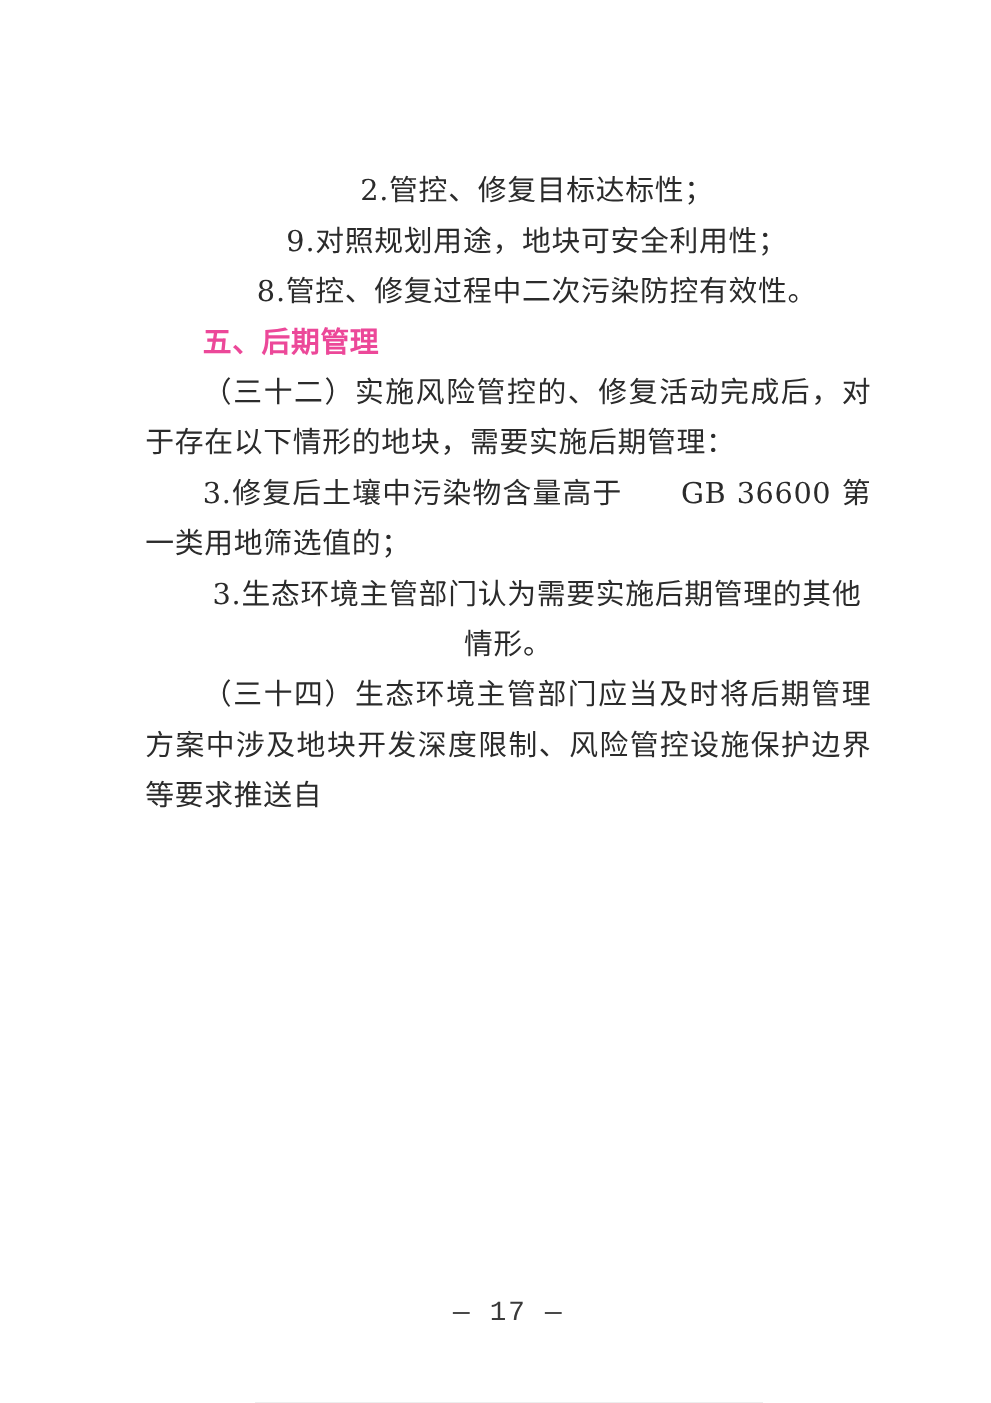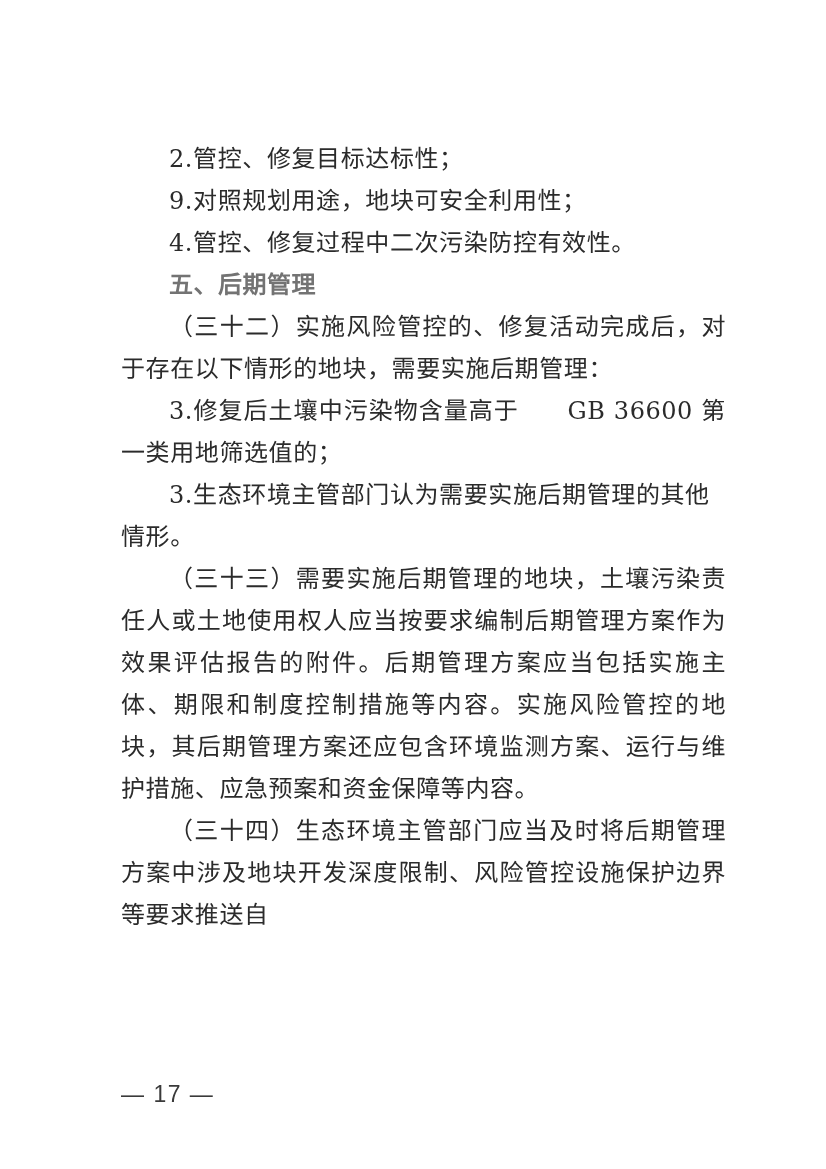--- a/index.html
+++ b/index.html
@@ -40,83 +40,82 @@
     text-align: justify;
     text-justify: inter-character;
     text-indent: 48px;
     letter-spacing: 0.6px;
     word-break: break-all;
     -webkit-font-smoothing: antialiased;
   }
 
   
   .para.item {
-    text-align: left;
+    text-align: center;
   }
 
   
 
   
   .heading {
     margin: 0;
     font-family: "DejaVu Sans", "Liberation Sans", sans-serif;
     font-size: 24px;
     line-height: 42px;
     font-weight: 700;
-    color: #737373;
+    color: #ec4899;
     text-indent: 48px;
     letter-spacing: 0.5px;
     text-align: left;
   }
 
   
   .latin {
     font-family: "DejaVu Serif", "Liberation Serif", serif;
     letter-spacing: 0.5px;
     margin-left: 40px;
   }
 
   
   .footer {
     position: absolute;
     left: 121px;
     top: 1078px;
     width: 605px;
-    text-align: left;
-    font-family: Liberation Sans, sans-serif;
+    text-align: center;
+    font-family: Liberation Mono, monospace;
     font-size: 23px;
     line-height: 32px;
     color: #3a3a3a;
     letter-spacing: 1.5px;
   }
 </style>
 </head>
 <body>
 
 <div class="page">
 
   <div class="textblock">
 
     <p class="para item">2.管控、修复目标达标性；</p>
 
     <p class="para item">9.对照规划用途，地块可安全利用性；</p>
 
-    <p class="para item">4.管控、修复过程中二次污染防控有效性。</p>
+    <p class="para item">8.管控、修复过程中二次污染防控有效性。</p>
 
 
     <h2 class="heading">五、后期管理</h2>
 
     <p class="para">（三十二）实施风险管控的、修复活动完成后，对于存在以下情形的地块，需要实施后期管理：</p>
 
 
     <p class="para"><span>3.修复后土壤中污染物含量高于 </span><span class="latin">GB 36600</span><span> 第一类用地筛选值的；</span></p>
 
     <p class="para item">3.生态环境主管部门认为需要实施后期管理的其他情形。</p>
 
-    <p class="para">（三十三）需要实施后期管理的地块，土壤污染责任人或土地使用权人应当按要求编制后期管理方案作为效果评估报告的附件。后期管理方案应当包括实施主体、期限和制度控制措施等内容。实施风险管控的地块，其后期管理方案还应包含环境监测方案、运行与维护措施、应急预案和资金保障等内容。</p>
 
     <p class="para">（三十四）生态环境主管部门应当及时将后期管理方案中涉及地块开发深度限制、风险管控设施保护边界等要求推送自</p>
 
   </div>
 
   <div class="footer">— 17 —</div>
 
 </div>
 
 </body></html>

